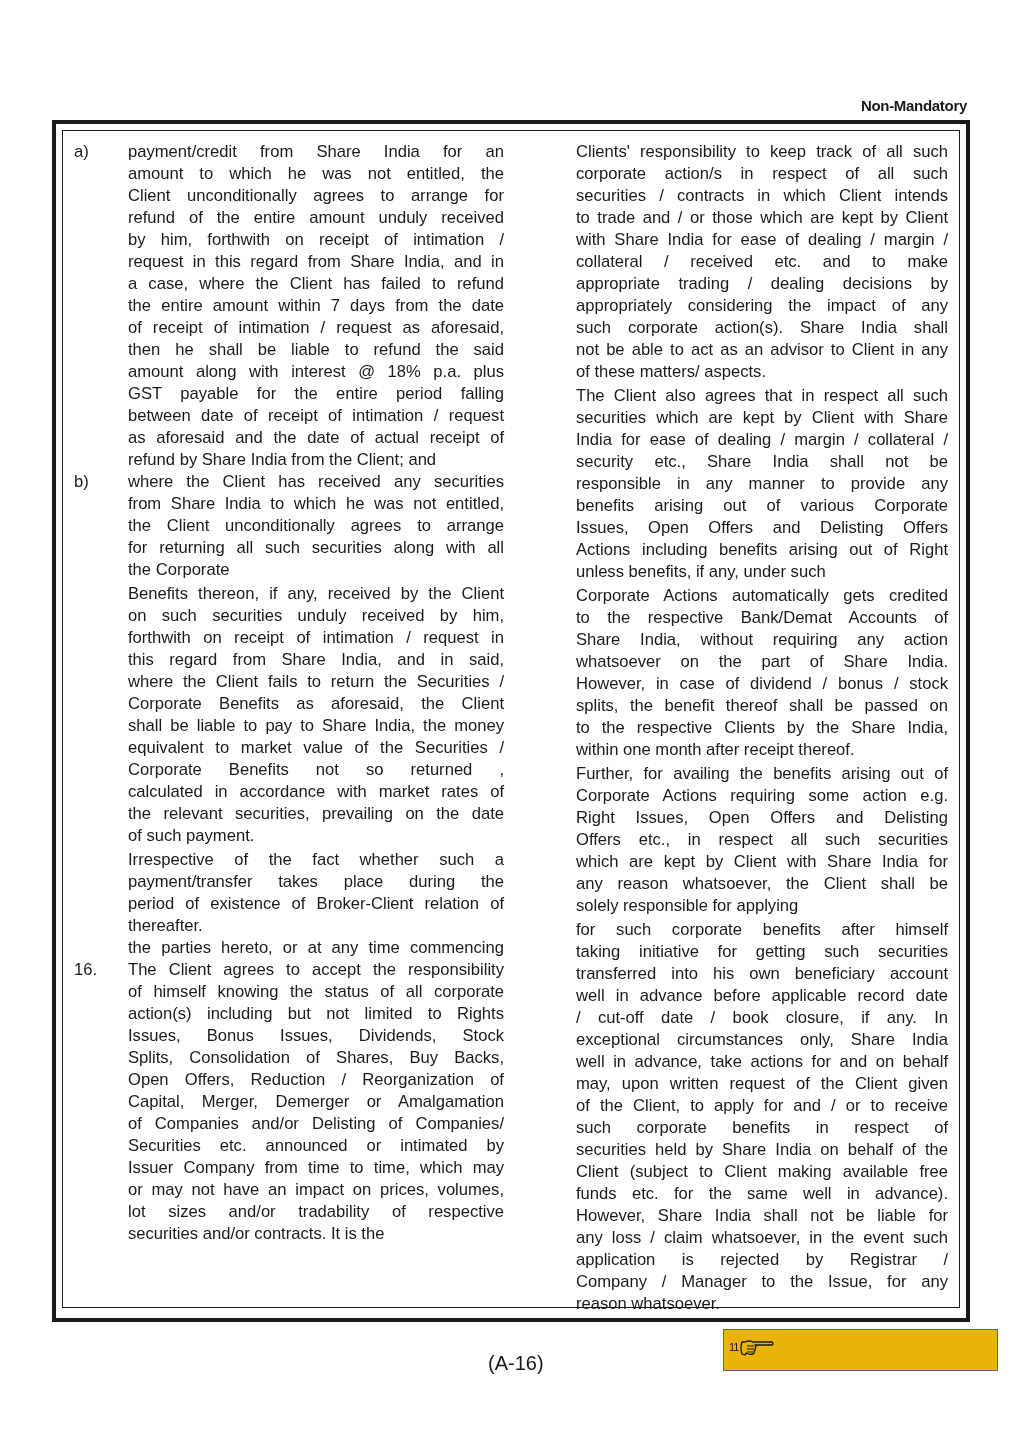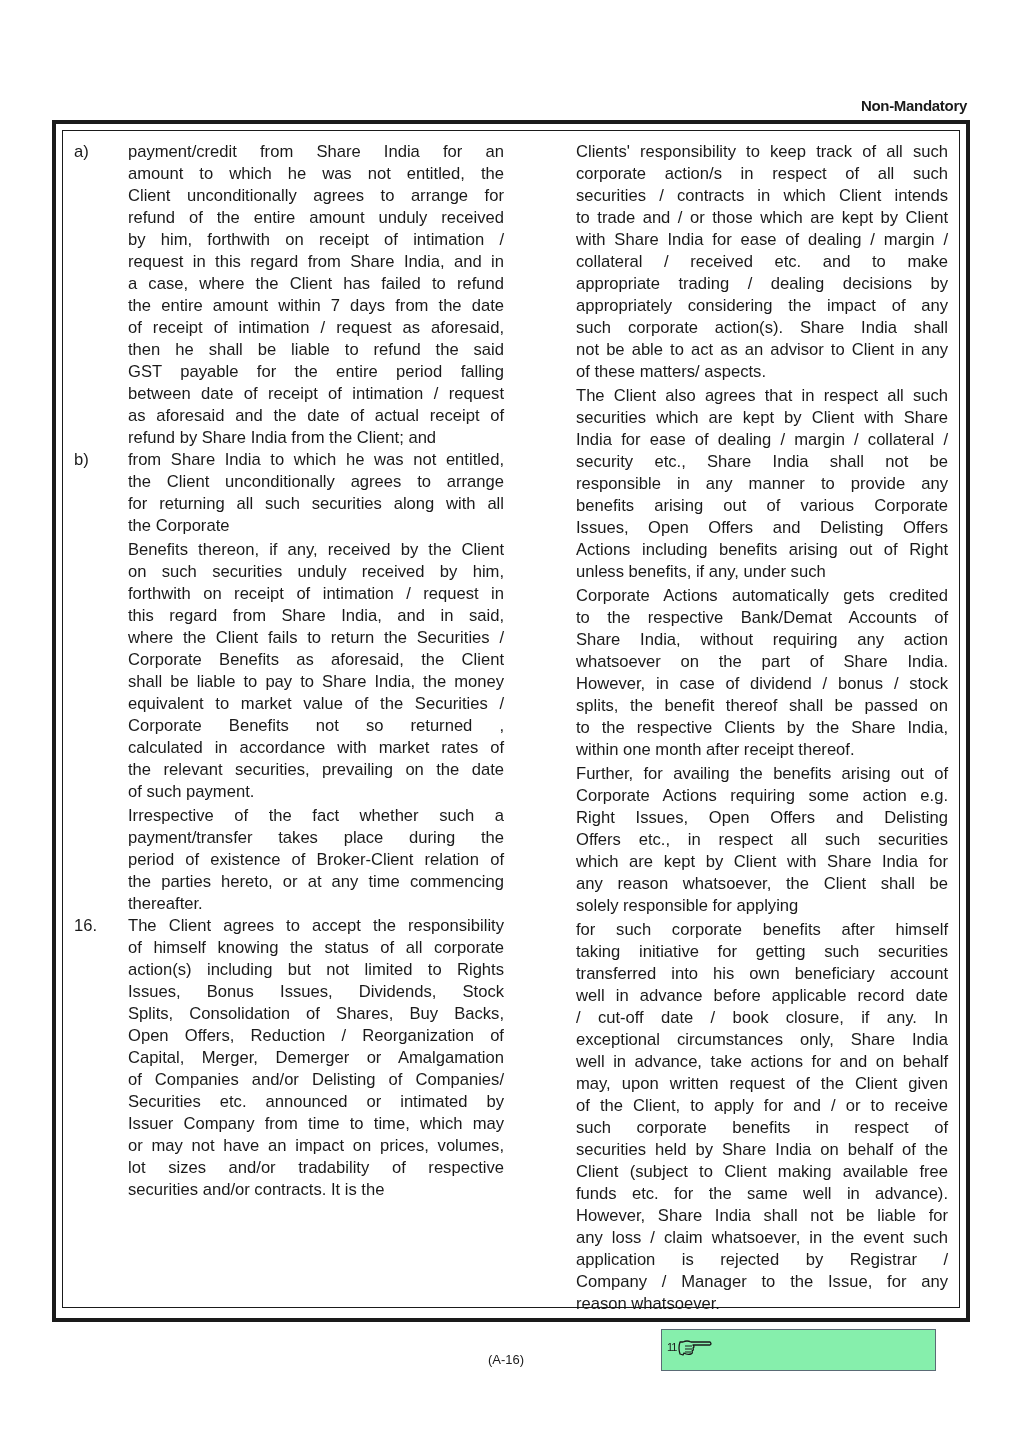--- a/index.html
+++ b/index.html
@@ -30,25 +30,25 @@
   .item { display: flex; }
   .marker { width: 54px; flex: 0 0 54px; }
   .body { flex: 1; }
   .line {
     display: block; text-align: justify; text-align-last: justify;
     white-space: nowrap; height: 22px; overflow: visible;
   }
   .line.last { text-align-last: left; }
   .para-gap { height: 2px; }
   .page-num {
-    position: absolute; left: 488px; top: 1352px; font-size: 13px; color: #1a1a1a;
+    position: absolute; left: 488px; top: 1352px; font-size: 20px; color: #1a1a1a;
   }
   .note-box {
-    position: absolute; left: 661px; top: 1329px; width: 273px; height: 40px;
-    background: #86efac; border: 1px solid #5a6b75;
+    position: absolute; left: 723px; top: 1329px; width: 273px; height: 40px;
+    background: #eab308; border: 1px solid #5a6b75;
   }
   .note-num {
     position: absolute; left: 5px; top: 11px; font-size: 11px; letter-spacing: -1px;
   }
   .hand-icon { position: absolute; left: 15px; top: 8px; }
 </style>
 </head>
 <body>
 
 <div class="header-label">Non-Mandatory</div>
@@ -64,31 +64,33 @@
           <span class="line">payment/credit from Share India for an</span>
           <span class="line">amount to which he was not entitled, the</span>
           <span class="line">Client unconditionally agrees to arrange for</span>
           <span class="line">refund of the entire amount  unduly received</span>
           <span class="line">by him, forthwith on receipt of intimation /</span>
           <span class="line">request in this regard from Share India, and in</span>
           <span class="line">a case, where the Client has failed to refund</span>
           <span class="line">the entire amount within 7 days from the date</span>
           <span class="line">of receipt of intimation / request as aforesaid,</span>
           <span class="line">then he shall be liable to refund the said</span>
+          <span class="line">amount along with interest @ 18% p.a. plus</span>
           <span class="line">GST payable for the entire period falling</span>
           <span class="line">between date of receipt of intimation / request</span>
           <span class="line">as aforesaid and the date of actual receipt of</span>
           <span class="line last">refund by Share India from the Client; and</span>
         </div>
       </div>
     </div>
     <div class="item">
       <div class="marker">b)</div>
       <div class="body">
         <div>
+          <span class="line">where the Client has received any securities</span>
           <span class="line">from Share India to which he was not entitled,</span>
           <span class="line">the Client unconditionally agrees to arrange</span>
           <span class="line">for returning all such securities along with all</span>
           <span class="line last">the Corporate</span>
         </div>
         <div class="para-gap"></div>
         <div>
           <span class="line">Benefits thereon, if any, received by the Client</span>
           <span class="line">on such securities unduly received by him,</span>
           <span class="line">forthwith on receipt of intimation / request in</span>
@@ -100,22 +102,22 @@
           <span class="line">Corporate Benefits not so returned ,</span>
           <span class="line">calculated in accordance with market rates of</span>
           <span class="line">the relevant securities, prevailing on the date</span>
           <span class="line last">of such payment.</span>
         </div>
         <div class="para-gap"></div>
         <div>
           <span class="line">Irrespective of the fact whether such a</span>
           <span class="line">payment/transfer takes place during the</span>
           <span class="line">period of existence of Broker-Client relation of</span>
+          <span class="line last">thereafter.</span>
           <span class="line">the parties hereto, or at any time commencing</span>
-          <span class="line last">thereafter.</span>
         </div>
       </div>
     </div>
     <div class="item">
       <div class="marker">16.</div>
       <div class="body">
         <div>
           <span class="line">The Client agrees to accept the responsibility</span>
           <span class="line">of himself knowing the status of all corporate</span>
           <span class="line">action(s) including but not limited to Rights</span>

